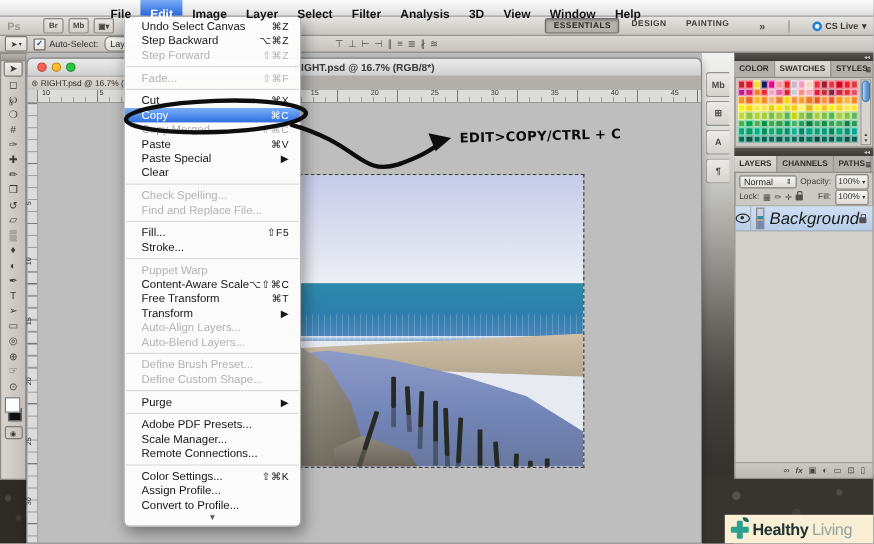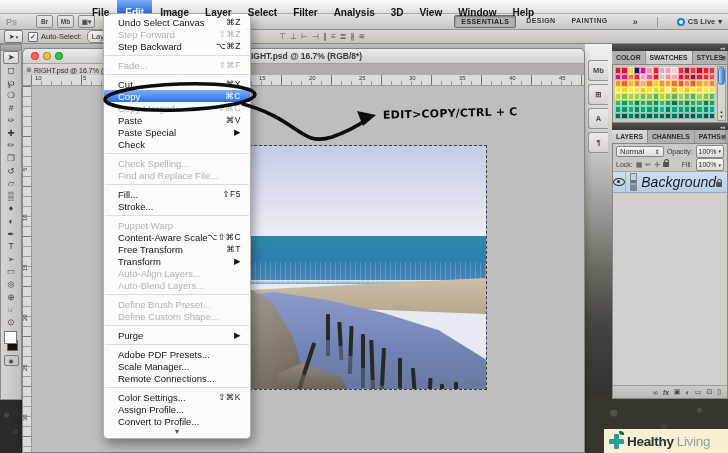--- a/index.html
+++ b/index.html
@@ -382,27 +382,27 @@
         <div class="post" style="left: 204px; top: 236px; width: 4px; height: 14px; transform: rotate(0deg);"></div>
         <div class="post" style="left: 57px; top: 196px; width: 4px; height: 34px; transform: rotate(18deg);"></div>
       </div>
   </div>
 
   <div id="editmenu">
       <div class="mi">
         <span class="lbl">Undo Select Canvas</span>
         <span class="sc">⌘Z</span>
       </div>
+      <div class="mi">
+        <span class="lbl">Step Backward</span>
+        <span class="sc">⌥⌘Z</span>
+      </div>
       <div class="mi dis">
         <span class="lbl">Step Forward</span>
         <span class="sc">⇧⌘Z</span>
-      </div>
-      <div class="mi">
-        <span class="lbl">Step Backward</span>
-        <span class="sc">⌥⌘Z</span>
       </div>
       <div class="msep"></div>
       <div class="mi dis">
         <span class="lbl">Fade...</span>
         <span class="sc">⇧⌘F</span>
       </div>
       <div class="msep"></div>
       <div class="mi">
         <span class="lbl">Cut</span>
         <span class="sc">⌘X</span>
@@ -417,21 +417,21 @@
       </div>
       <div class="mi">
         <span class="lbl">Paste</span>
         <span class="sc">⌘V</span>
       </div>
       <div class="mi">
         <span class="lbl">Paste Special</span>
         <span class="sc">▶</span>
       </div>
       <div class="mi">
-        <span class="lbl">Check</span>
+        <span class="lbl">Clear</span>
         <span class="sc"></span>
       </div>
       <div class="msep"></div>
       <div class="mi dis">
         <span class="lbl">Check Spelling...</span>
         <span class="sc"></span>
       </div>
       <div class="mi dis">
         <span class="lbl">Find and Replace File...</span>
         <span class="sc"></span>

